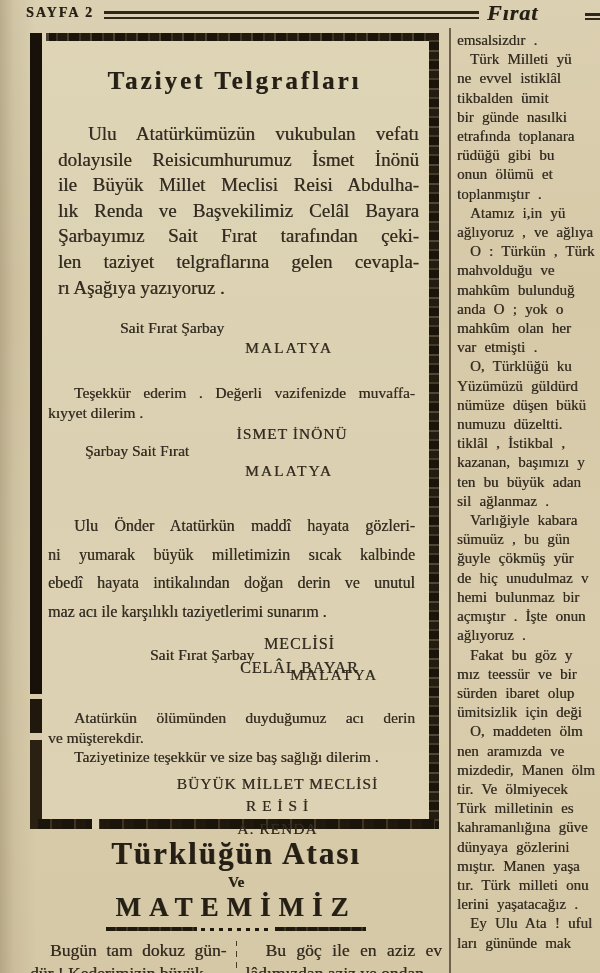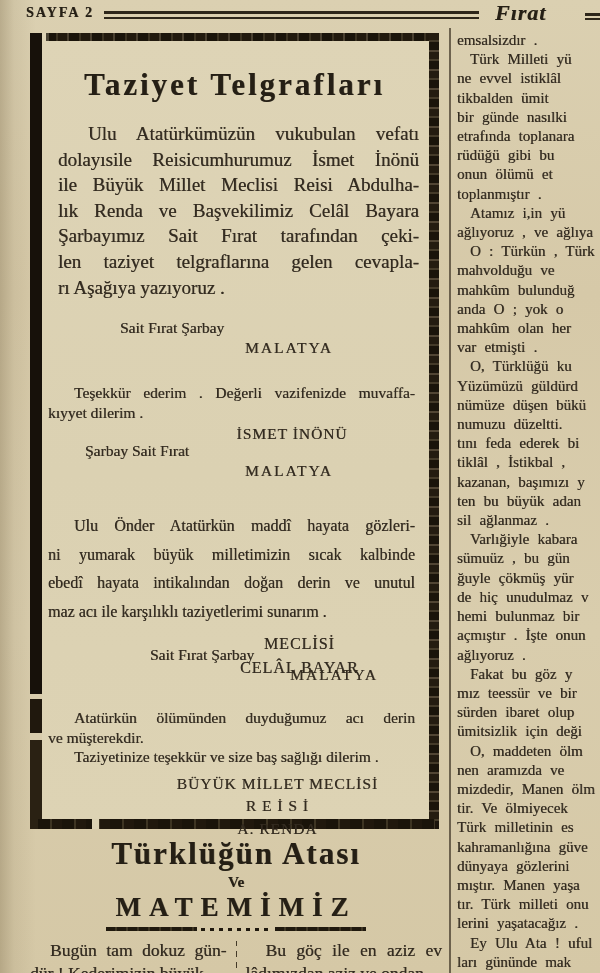--- a/index.html
+++ b/index.html
@@ -12,21 +12,21 @@
     color:#332b20;
   }
   .abs{position:absolute;}
   .ink{color:#332b20;text-shadow:0.4px 0.2px 0 rgba(51,43,32,.65);}
   .ink-dark{color:#251f15;text-shadow:0.5px 0.3px 0 rgba(37,31,21,.6);}
 
   
   #page-label{left:26px;top:5px;font-size:14px;font-weight:bold;letter-spacing:2px;}
   #header-rule{left:104px;top:11px;width:375px;height:8px;box-sizing:border-box;
     border-top:3px solid #2e271b;border-bottom:2px solid #2e271b;}
-  #masthead{left:487px;top:0px;font-size:22px;font-weight:bold;font-style:italic;letter-spacing:1px;margin-left:8px;}
+  #masthead{left:487px;top:0px;font-size:22px;font-weight:bold;font-style:italic;letter-spacing:1px;}
   #masthead-rule{left:585px;top:13px;width:15px;height:7px;box-sizing:border-box;
     border-top:3px solid #2e271b;border-bottom:2px solid #2e271b;}
 
   
   #col-sep{left:449px;top:28px;width:2px;height:945px;background:rgba(62,52,38,.7);}
 
   
   #tbox{left:30px;top:33px;width:409px;height:796px;
     background:linear-gradient(180deg,#ded4b6 0,#dbd1b2 55%,#ddd3b4 100%);}
   #tbox .strip-top{position:absolute;left:16px;right:5px;top:0;height:8px;
@@ -35,21 +35,21 @@
       repeating-linear-gradient(90deg,#1a140a 0 10px,#3c3322 10px 12px,#221a0e 12px 21px,#4a4030 21px 23px);}
   #tbox .bar-left{position:absolute;left:0;top:0;width:12px;height:796px;
     background:linear-gradient(180deg,#17110a 0 83%,#d8ccac 83% 83.7%,#20180d 83.7% 88%,#d8ccac 88% 88.8%,#2a2113 88.8% 100%);}
   #tbox .strip-right{position:absolute;right:0;top:0;width:10px;height:796px;
     background:repeating-linear-gradient(0deg,#1a140a 0 8px,#453b29 8px 10px,#241c10 10px 17px,#524634 17px 19px);}
   #tbox .strip-bottom{position:absolute;left:8px;right:4px;bottom:0;height:10px;
     background:
       linear-gradient(90deg,transparent 0 54px,#dbd1b2 54px 61px,transparent 61px),
       repeating-linear-gradient(90deg,#1a140a 0 12px,#3e3523 12px 14px,#20180d 14px 24px);}
 
-  #tbox-title{left:0;right:0;top:34px;text-align:center;font-size:31px;font-weight:bold;letter-spacing:3px;}
+  #tbox-title{left:0;right:0;top:34px;text-align:center;font-size:25px;font-weight:bold;letter-spacing:3px;}
 
   #intro{left:22px;right:20px;top:88px;font-size:19px;line-height:25.6px;margin-left:6px;}
   .jline{text-align:justify;text-align-last:justify;}
   .jline.last{text-align-last:left;}
   #intro .jline.ind{text-indent:30px;}
 
   .telegram{left:18px;right:24px;position:absolute;font-size:15.5px;}
   #t1{top:285px;} #t2{top:408px;} #t3{top:612px;}
   .tg-address{line-height:20px;}
   .tg-city{line-height:20px;letter-spacing:2px;}
@@ -202,21 +202,20 @@
     <div class="rline ind">O : Türkün , Türk</div>
     <div class="rline">mahvolduğu  ve</div>
     <div class="rline">mahkûm  bulunduğ</div>
     <div class="rline">anda  O ;  yok  o</div>
     <div class="rline">mahkûm  olan  her</div>
     <div class="rline">var  etmişti .</div>
     <div class="rline ind">O,  Türklüğü  ku</div>
     <div class="rline">Yüzümüzü  güldürd</div>
     <div class="rline">nümüze düşen bükü</div>
     <div class="rline">numuzu  düzeltti.</div>
-    <div class="rline">tını  feda  ederek bi</div>
     <div class="rline">tiklâl ,  İstikbal ,</div>
     <div class="rline">kazanan, başımızı y</div>
     <div class="rline">ten  bu  büyük adan</div>
     <div class="rline">sil  ağlanmaz .</div>
     <div class="rline ind">Varlığiyle kabara</div>
     <div class="rline">sümuüz ,  bu  gün</div>
     <div class="rline">ğuyle  çökmüş  yür</div>
     <div class="rline">de hiç unudulmaz v</div>
     <div class="rline">hemi  bulunmaz  bir</div>
     <div class="rline">açmıştır .  İşte  onun</div>

